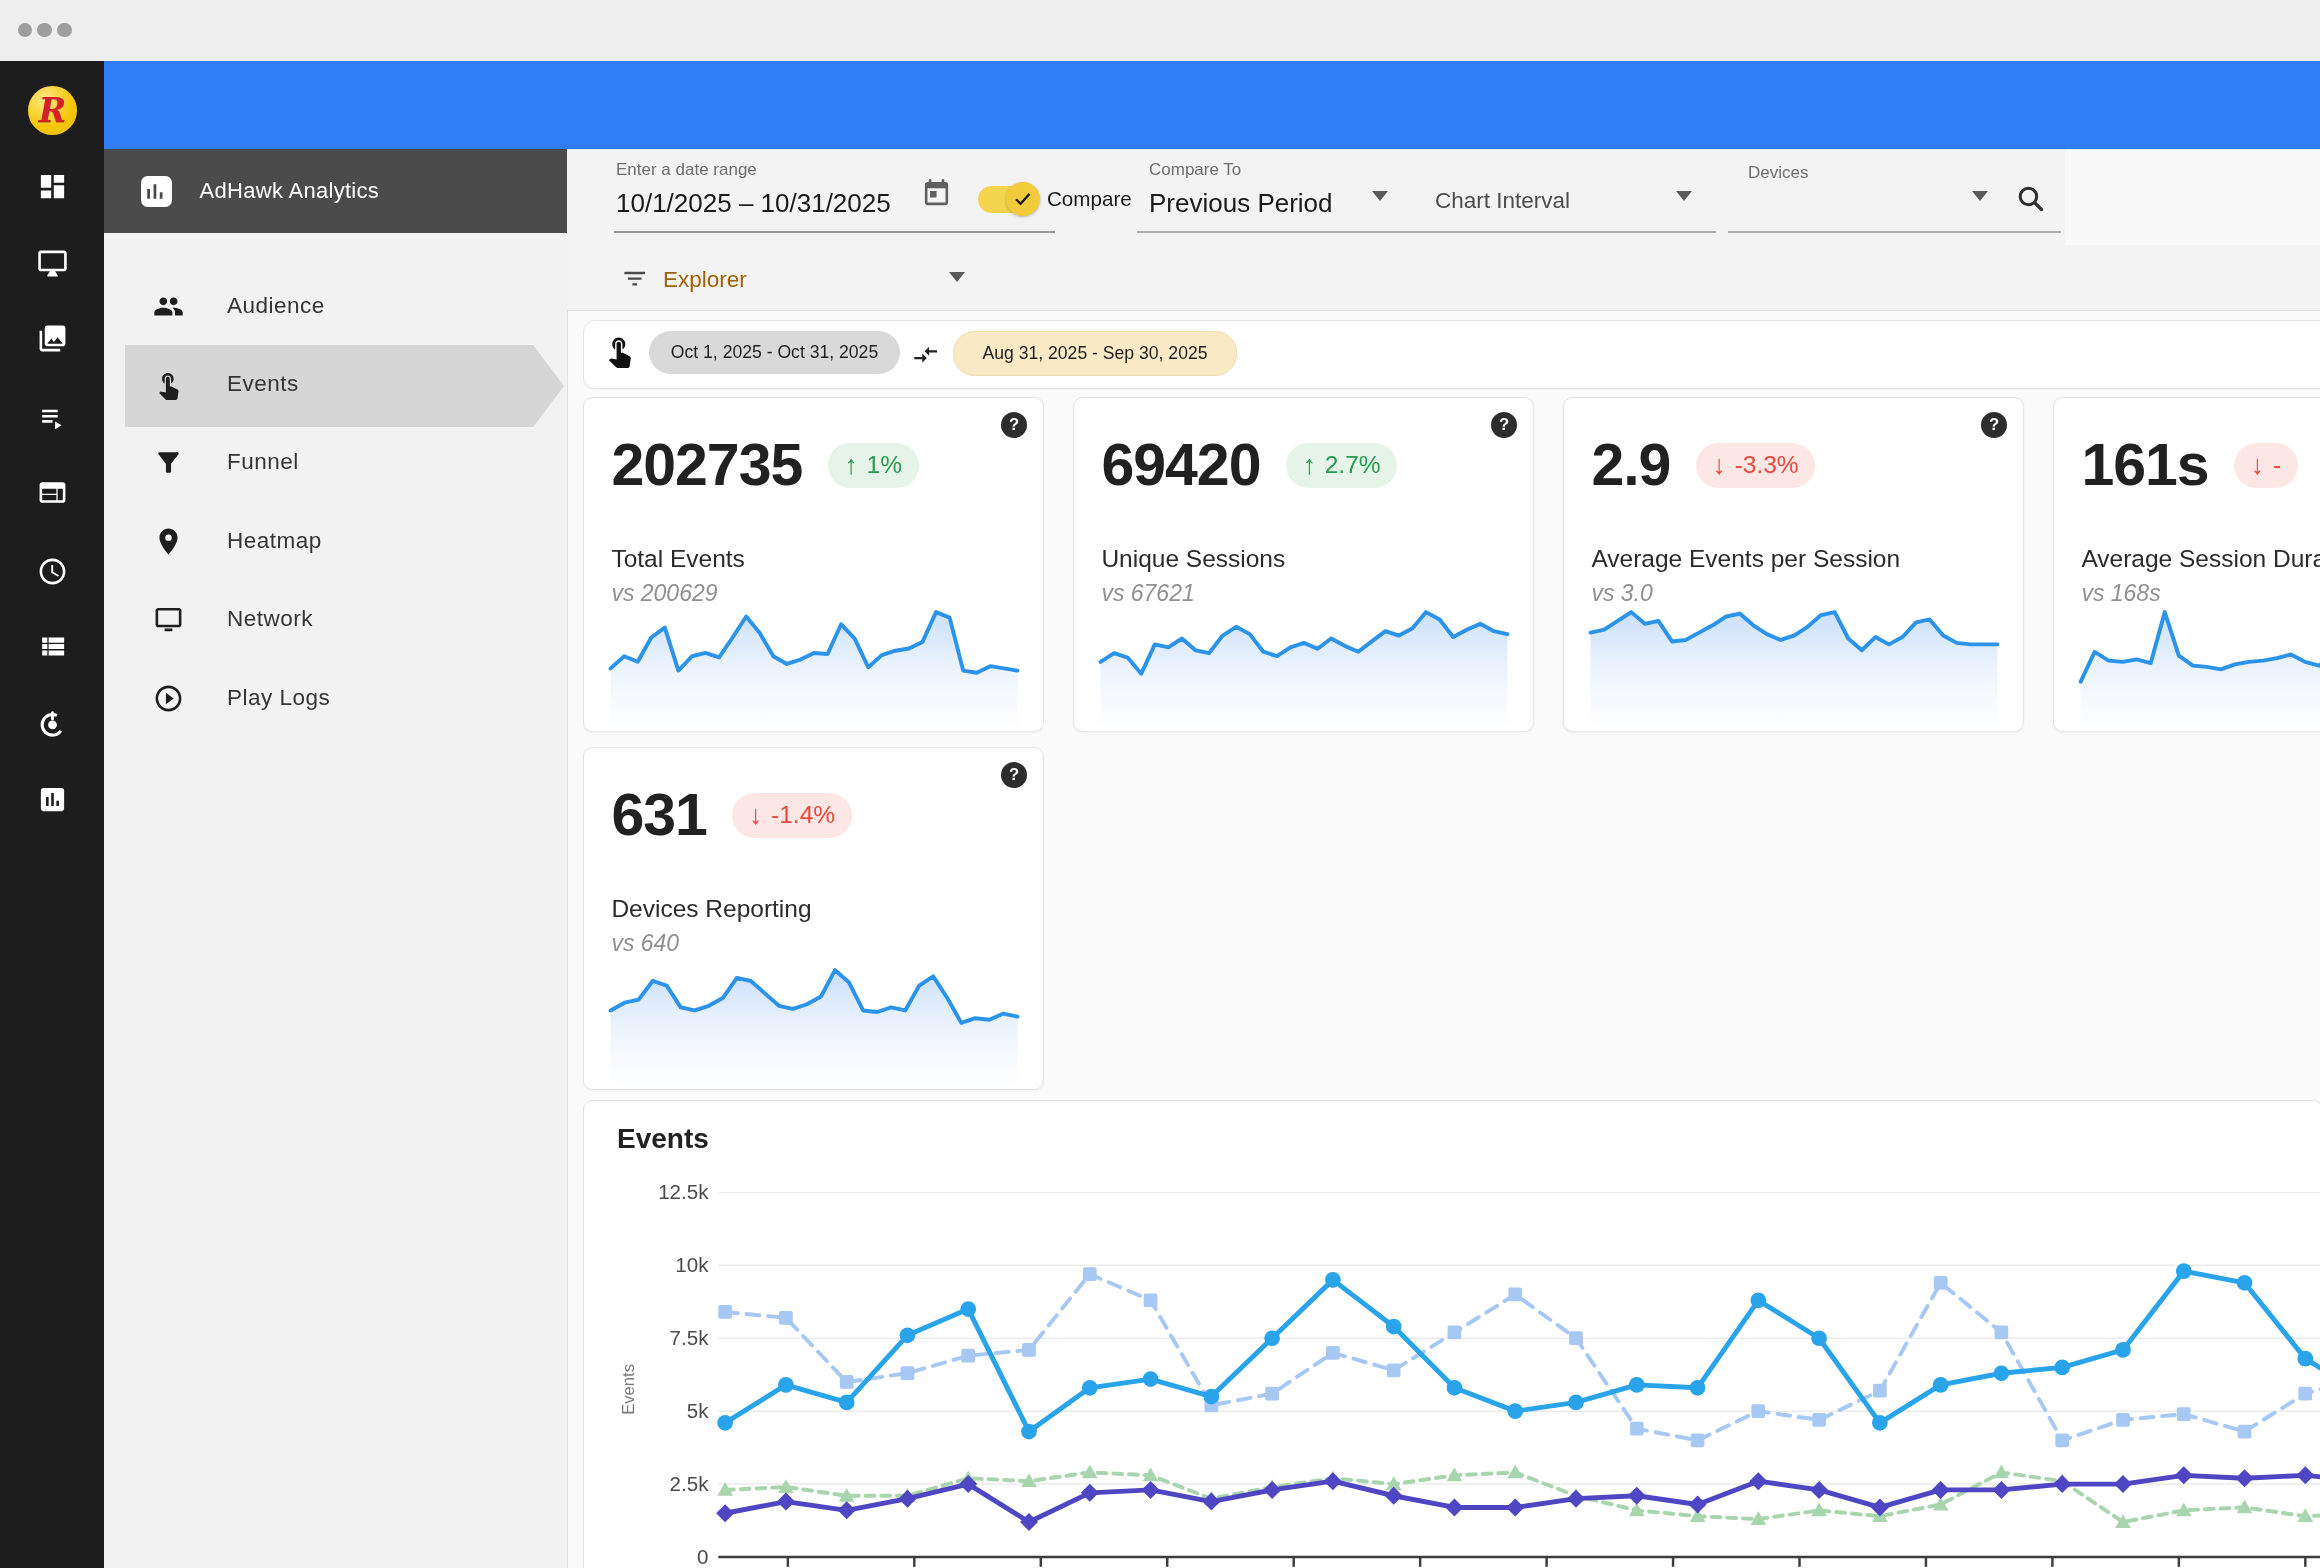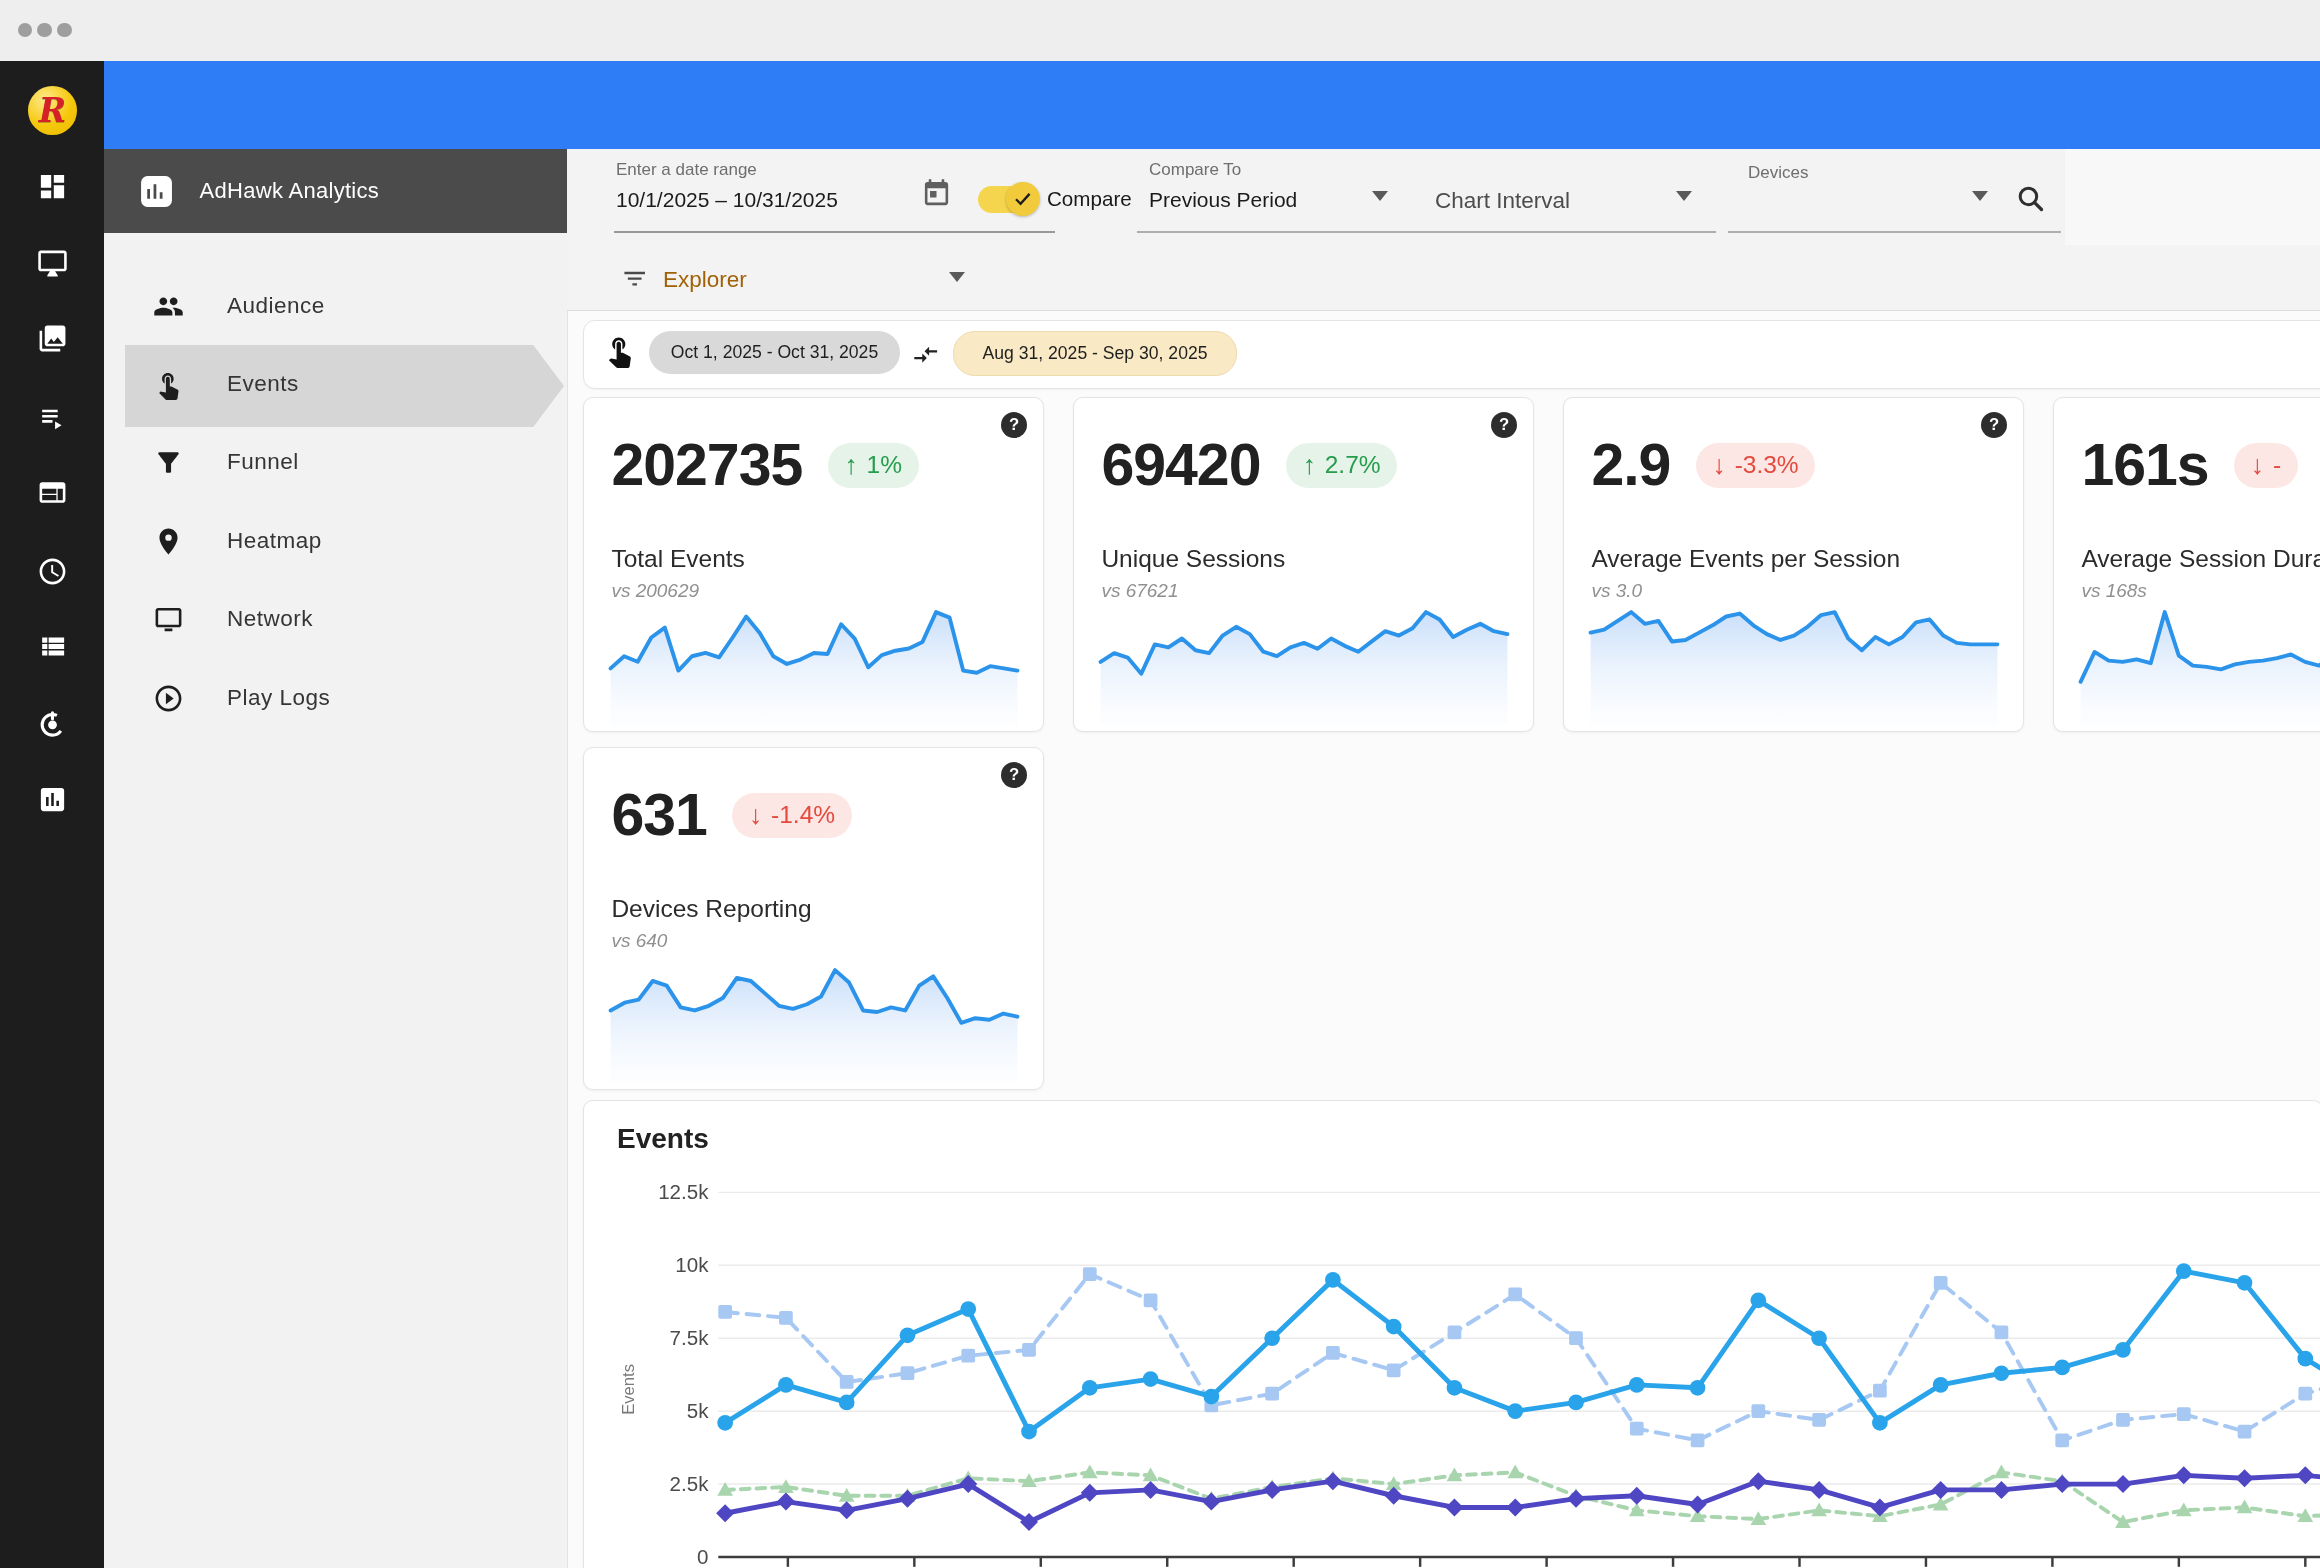--- a/index.html
+++ b/index.html
@@ -27,21 +27,21 @@
     clip-path:polygon(0 0,93% 0,100% 50%,93% 100%,0 100%);}
   .navitem{left:104px;width:463px;height:78px;display:flex;align-items:center;cursor:pointer;}
   .navitem .nicon{width:31px;height:31px;margin-left:49px;color:#1e1e1e;flex:0 0 auto;}
   .navitem .nlabel{margin-left:43px;font-size:22.5px;color:#353535;letter-spacing:0.5px;}
   
   .contentbg{left:567px;top:149px;width:1754px;height:1419px;background:#fbfbfb;}
   .tb-row1{left:567px;top:149px;width:1499px;height:96px;background:#f3f3f3;}
   .tb-row1b{left:2065px;top:149px;width:256px;height:96px;background:#f8f8f8;}
   .tb-row2{left:567px;top:245px;width:1754px;height:65px;background:#f3f3f3;border-bottom:1px solid #dcdcdc;}
   .flabel{font-size:17px;color:#6e6e6e;}
-  .fvalue{font-size:21px;color:#1b1b1b;}
+  .fvalue{font-size:26px;color:#1b1b1b;}
   .underline{height:2px;background:#999;}
   .caret{width:0;height:0;border-left:8.8px solid transparent;border-right:8.8px solid transparent;border-top:10.8px solid #5a5a5a;}
   
   .tg-track{left:978px;top:186px;width:55px;height:26.5px;border-radius:13.7px;background:#f6d54e;}
   .tg-thumb{left:1006px;top:182px;width:34px;height:34px;border-radius:50%;background:#f2cb3d;
     box-shadow:0 1px 2.9px rgba(0,0,0,.25);display:flex;align-items:center;justify-content:center;}
   
   .chipsbar{left:583px;top:320px;width:1754px;height:67px;background:#fff;border:1px solid #e4e4e4;
     border-radius:11.8px;box-shadow:0 1px 2px rgba(0,0,0,.04);}
   .chip{height:43px;border-radius:21.6px;display:flex;align-items:center;justify-content:center;
@@ -52,21 +52,21 @@
   .card{background:#fff;border:1px solid #e4e4e4;border-radius:9.8px;box-shadow:0 1px 2.9px rgba(0,0,0,.05);overflow:hidden;}
   .kpi{width:459px;height:333px;}
   .kpi .num-row{position:absolute;left:27.4px;top:33px;display:flex;align-items:center;white-space:nowrap;}
   .kpi .num{font-size:59px;font-weight:700;color:#212121;letter-spacing:-1px;}
   .pill{display:flex;align-items:center;margin-left:25.5px;height:45px;border-radius:22.5px;padding:0 16.7px;
     font-size:24.5px;white-space:nowrap;}
   .pill.up{background:#e5f3e8;color:#259d4d;}
   .pill.down{background:#fce7e5;color:#e5493d;}
   .pill .arr{font-size:26.5px;margin-right:8.8px;}
   .kpi .klabel{position:absolute;left:27.4px;top:147px;font-size:24.5px;color:#2b2b2b;white-space:nowrap;}
-  .kpi .kvs{position:absolute;left:27.4px;top:182px;font-size:19px;font-style:italic;color:#909090;white-space:nowrap;}
+  .kpi .kvs{position:absolute;left:27.4px;top:182px;font-size:23px;font-style:italic;color:#909090;white-space:nowrap;}
   .kpi .spark{position:absolute;left:19.6px;top:194px;width:420px;height:133px;}
   .help{position:absolute;right:15.7px;top:13.7px;width:26.5px;height:26.5px;border-radius:50%;background:#2d2d2d;
     color:#fff;font-size:16.7px;font-weight:700;display:flex;align-items:center;justify-content:center;}
   
   .chartcard{left:583px;top:1100px;width:1738px;height:490px;}
   .charttitle{left:617px;top:1123px;font-size:28px;font-weight:700;color:#222;}
   text{font-family:"Liberation Sans",sans-serif;}
 </style>
 </head>
 <body>

